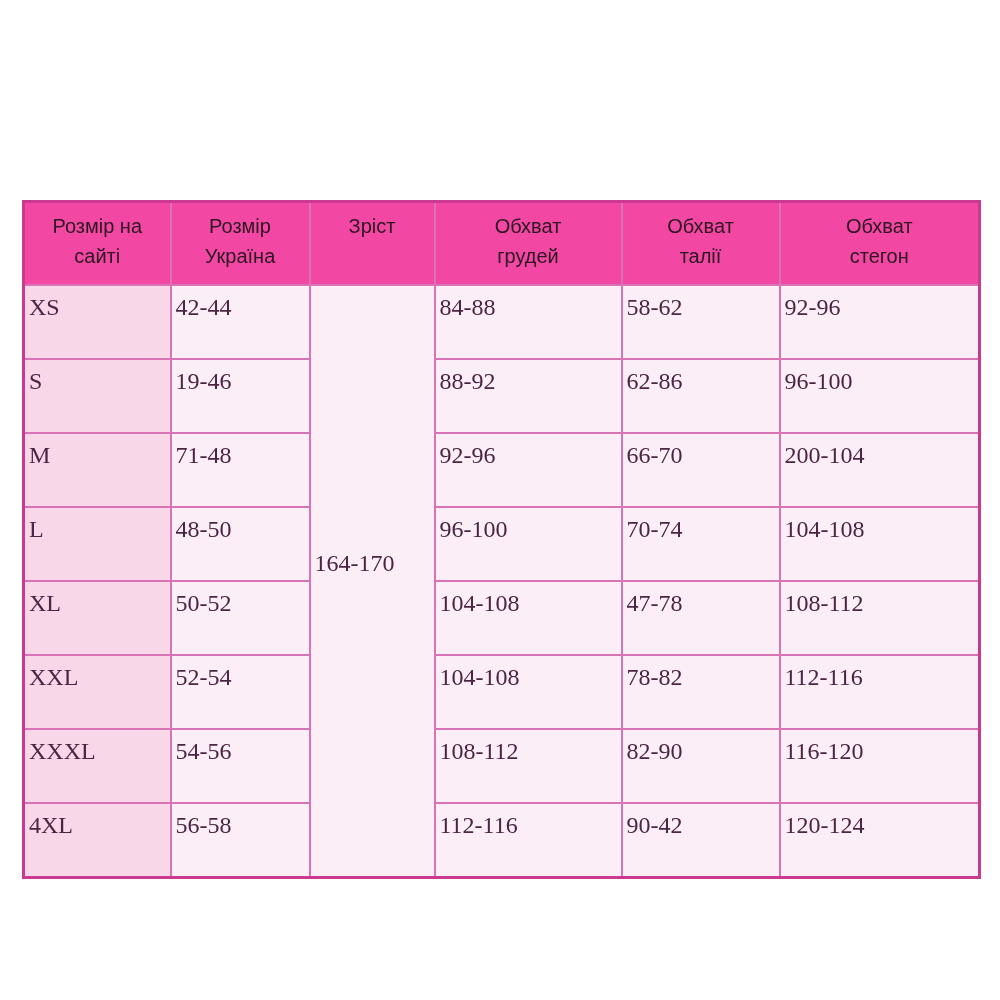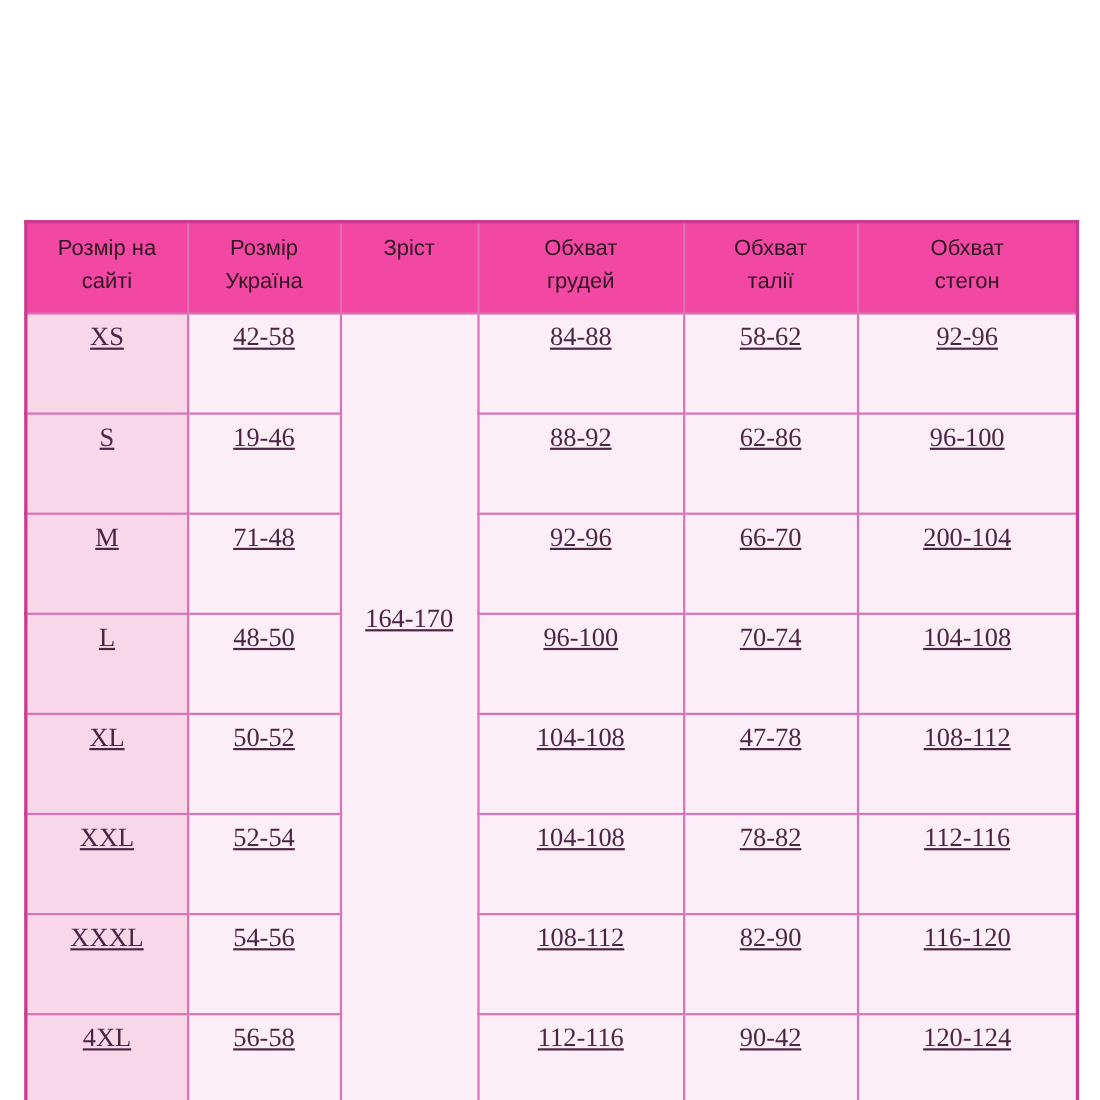--- a/index.html
+++ b/index.html
@@ -48,29 +48,28 @@
     border-color:#d84b9e;
     border-bottom-color:#eeb6d7;
   }
   th .hdr{
     white-space:pre-line;
     line-height:30px;
     display:block;
   }
   td{
     height:63px;
-    text-align:center;
+    text-align:left;
     vertical-align:top;
-    padding:9px 4px 17px 4px;
+    padding:9px 4px 0 4px;
     font-family:"Liberation Serif", serif;
     font-size:24px;
     line-height:1;
     color:var(--data-text);
     background:var(--cell-bg);
-    text-decoration:underline;
   }
   td.site{
     background:var(--col1-bg);
   }
   td.height-merged{
     vertical-align:top;
     padding-top:265px;
     background:var(--cell-bg);
   }
 </style>
@@ -110,21 +109,21 @@
           </th>
         <th>
             <span class="hdr">Обхват
 стегон</span>
           </th>
       </tr>
     </thead>
     <tbody>
       <tr>
         <td class="site">XS</td>
-        <td>42-58</td>
+        <td>42-44</td>
         <td class="height-merged" rowspan="8">164-170</td>
         <td>84-88</td>
         <td>58-62</td>
         <td>92-96</td>
       </tr>
       <tr>
         <td class="site">S</td>
         <td>19-46</td>
         <td>88-92</td>
         <td>62-86</td>

